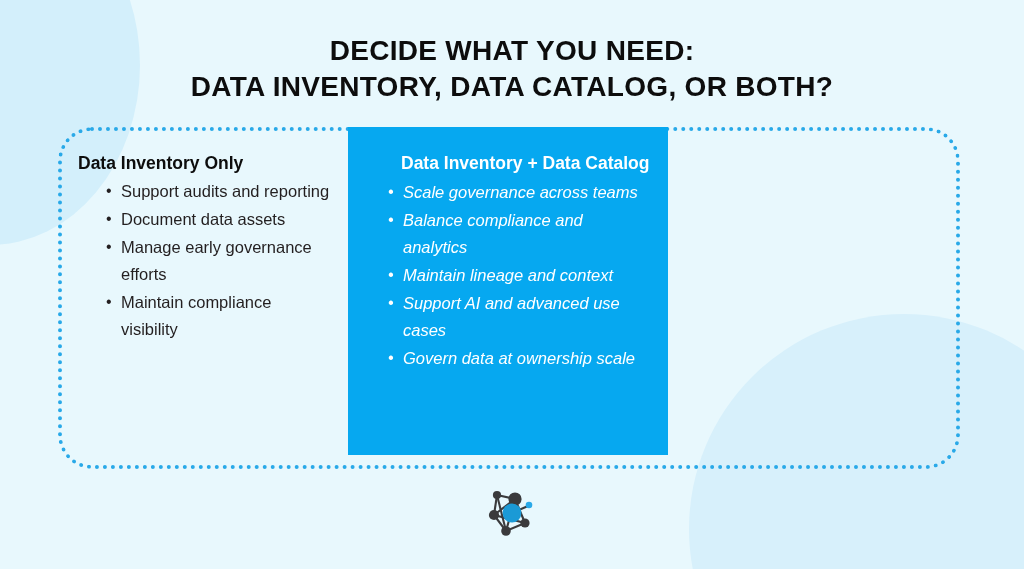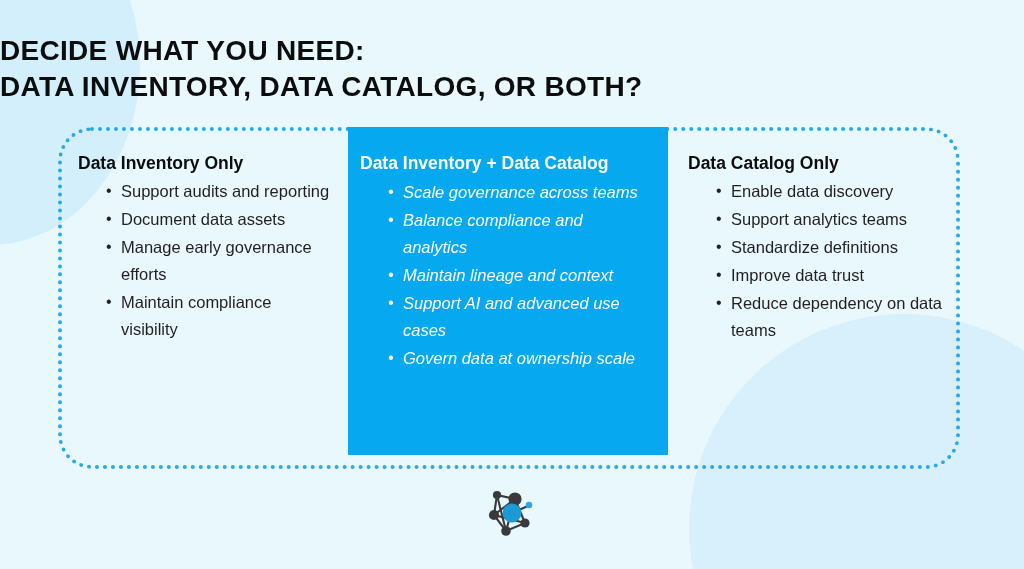--- a/index.html
+++ b/index.html
@@ -41,20 +41,21 @@
     background: #d7f0fb;
     border-radius: 50%;
   }
 
   
   .title-block {
     position: absolute;
     top: 33px;
     left: 0;
     width: 1024px;
+    text-align: center;
     z-index: 3;
   }
   .title-line {
     font-size: 28px;
     font-weight: bold;
     color: #0d0d0d;
     letter-spacing: 0.3px;
     line-height: 36px;
     white-space: nowrap;
   }
@@ -105,20 +106,21 @@
   .col-heading {
     font-size: 17.5px;
     font-weight: bold;
     color: #0d0d0d;
     line-height: 21px;
     margin: 0 0 4px 0;
   }
   .col-mid .col-heading {
     color: #ffffff;
     margin-bottom: 5px;
+    margin-left: 41px;
   }
 
   ul.bullets {
     margin: 0;
     padding: 0 0 0 28px;
     list-style: none;
   }
   ul.bullets li {
     position: relative;
     font-size: 16.5px;
@@ -185,30 +187,20 @@
     <div class="col-heading">Data Inventory + Data Catalog</div>
     <ul class="bullets">
       <li>Scale governance across teams</li>
       <li>Balance compliance and analytics</li>
       <li>Maintain lineage and context</li>
       <li>Support AI and advanced use cases</li>
       <li>Govern data at ownership scale</li>
     </ul>
   </div>
 
-  <div class="col col-right">
-    <div class="col-heading">Data Catalog Only</div>
-    <ul class="bullets">
-      <li>Enable data discovery</li>
-      <li>Support analytics teams</li>
-      <li>Standardize definitions</li>
-      <li>Improve data trust</li>
-      <li>Reduce dependency on data teams</li>
-    </ul>
-  </div>
 
 </div>
 
 <div class="logo-wrap">
   <svg width="56" height="54" viewBox="0 0 56 54">
     <g stroke="#3a3a3c" stroke-width="2.1" fill="none">
       <path d="M13 8 L31 12"></path>
       <path d="M13 8 L10 28"></path>
       <path d="M10 28 L31 12"></path>
       <path d="M10 28 L22 44"></path>

